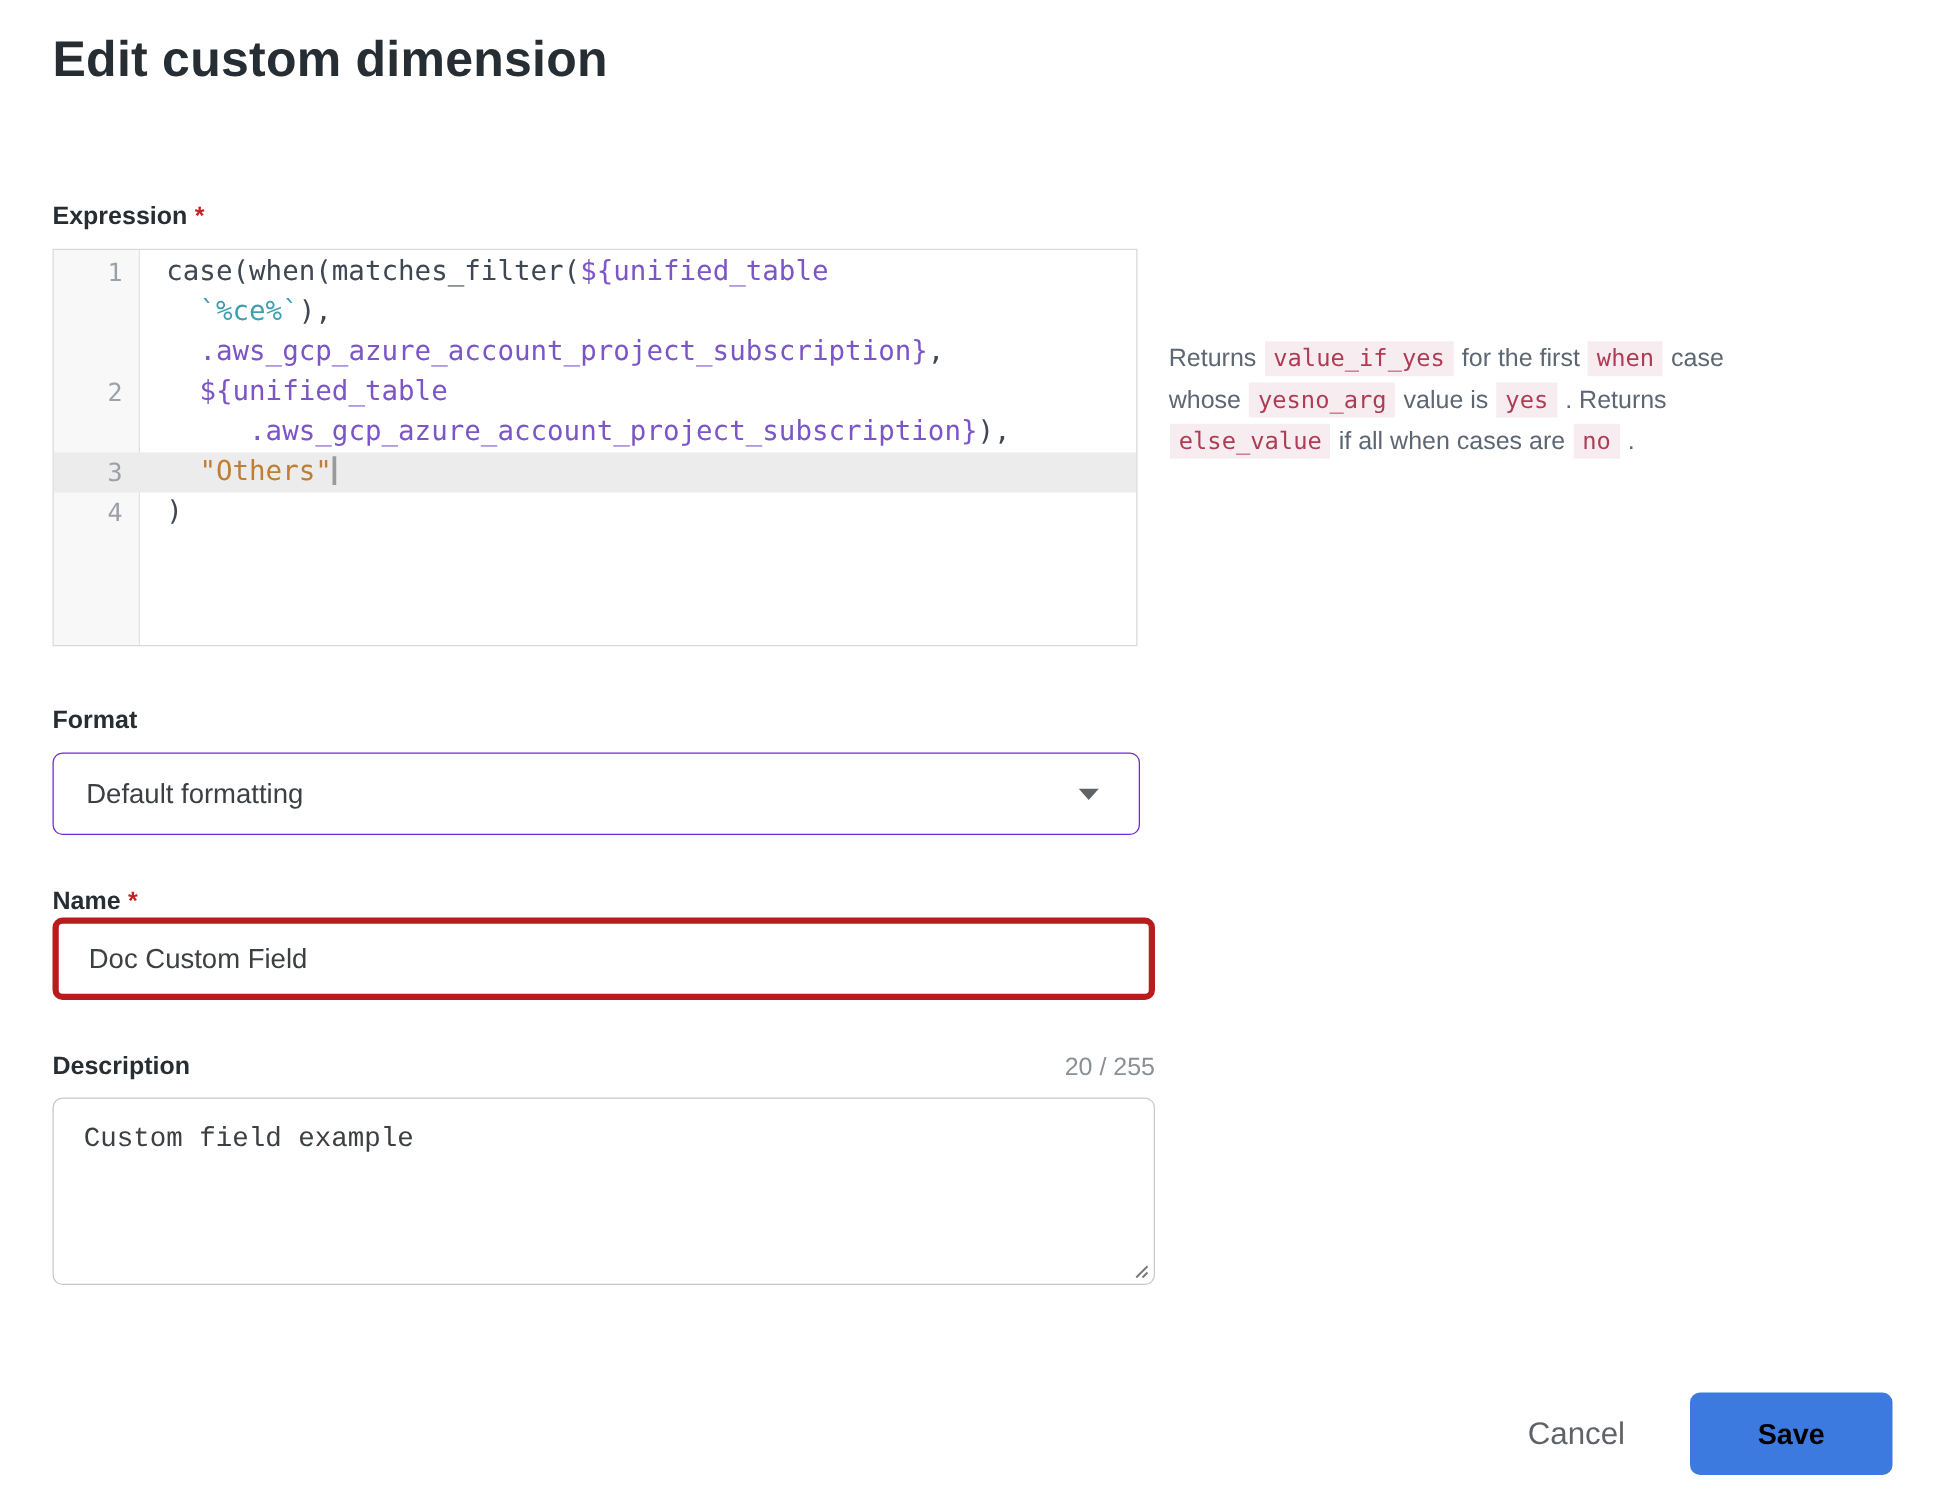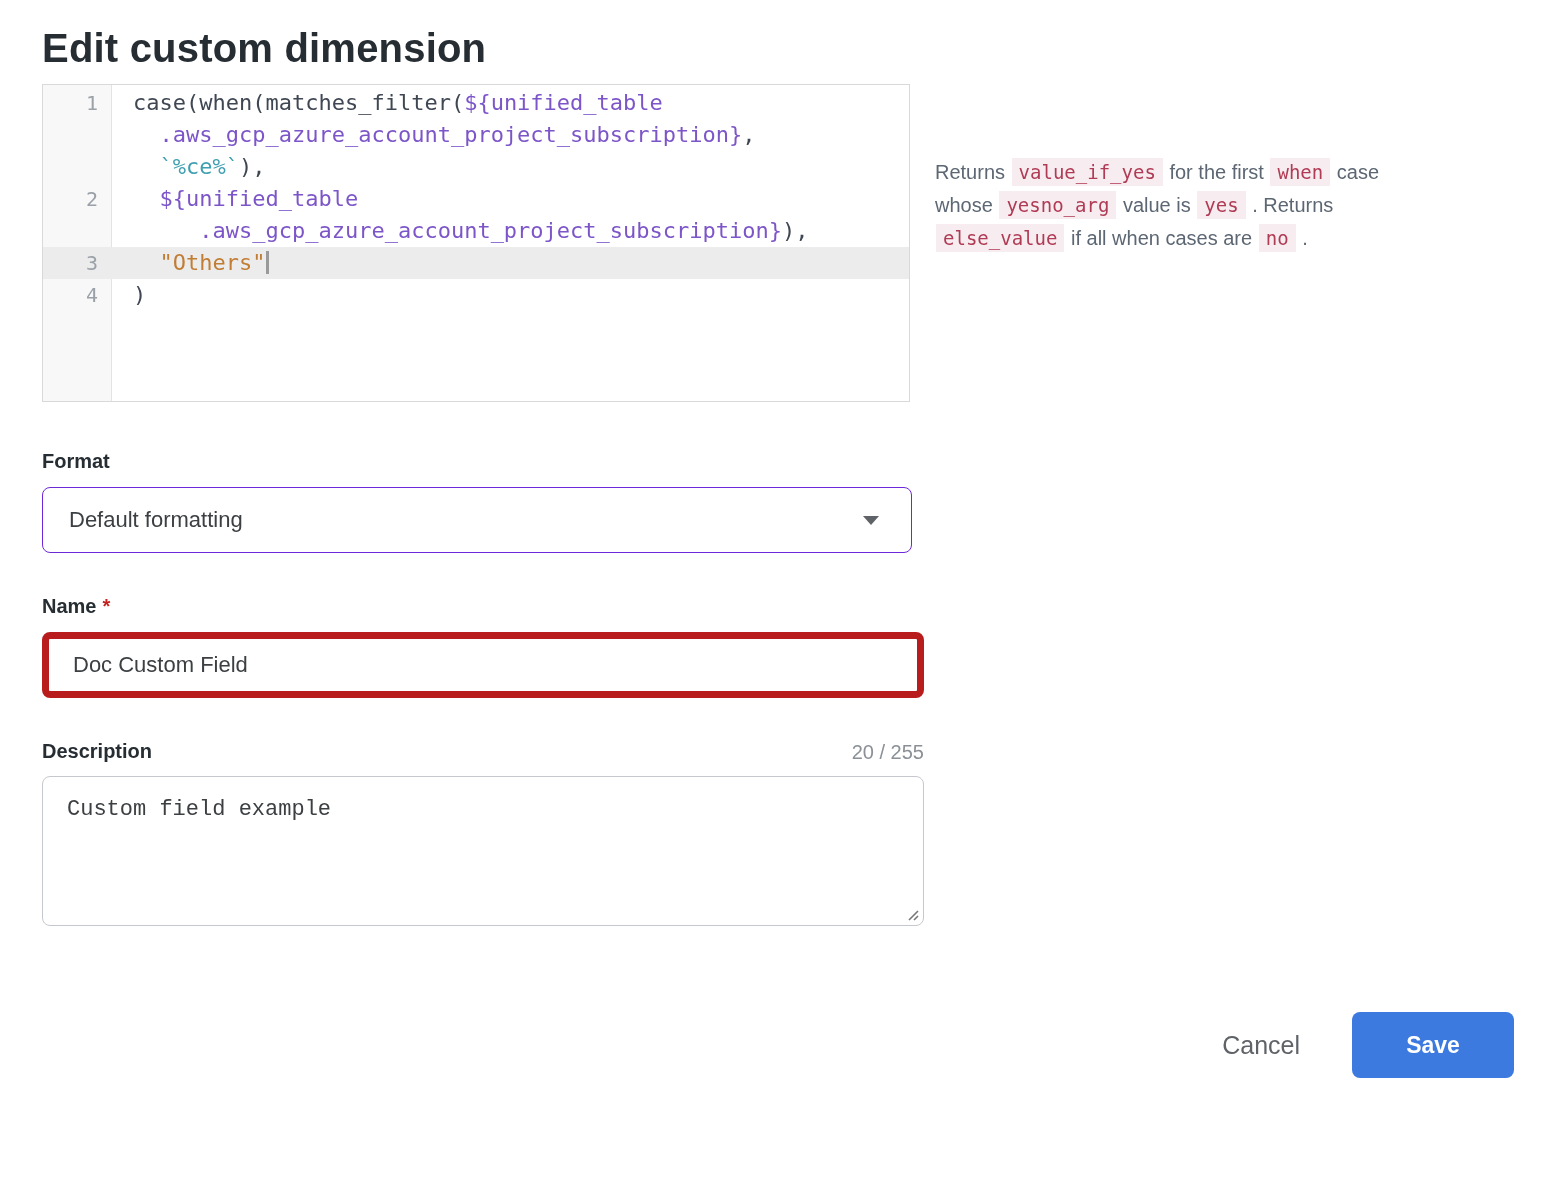--- a/index.html
+++ b/index.html
@@ -61,68 +61,71 @@
     padding: 0 32px 0 26px; cursor: pointer; background: #fff;
   }
   .select-value { font-size: 22px; color: #3c4043; }
   .caret-down {
     width: 0; height: 0; border-left: 8px solid transparent; border-right: 8px solid transparent;
     border-top: 9px solid #5f6368;
   }
 
   .name-label { margin-top: 40px; }
   .text-input {
-    display: block; margin-top: 13px; width: 882px; height: 66px;
-    border: 7px solid #b91c1c; border-radius: 8px; padding: 0 24px;
+    display: block; width: 882px; height: 66px;
+    border: 5px solid #b91c1c; border-radius: 8px; padding: 0 24px;
     font-size: 22px; color: #3c4043; font-family: "Liberation Sans", sans-serif; outline: none; background: #fff;
   }
 
   .desc-head { margin-top: 40px; width: 882px; display: flex; justify-content: space-between; align-items: flex-end; }
   .counter { font-size: 20px; color: #8a9096; font-weight: 400; }
 
   .textarea-wrap { position: relative; width: 882px; margin-top: 12px; }
   .desc-textarea {
     display: block; width: 882px; height: 150px; border: 1px solid #c5c9cd; border-radius: 8px;
     padding: 20px 24px; font-size: 22px; color: #3c4043;
     font-family: Liberation Mono, monospace; resize: none; outline: none; background: #fff;
   }
   .resize-handle { position: absolute; right: 4px; bottom: 4px; width: 16px; height: 16px; pointer-events: none; }
 
   .footer { width: 1472px; margin-top: 86px; display: flex; justify-content: flex-end; align-items: center; }
   .btn-cancel {
     background: none; border: none; cursor: pointer; font-family: inherit;
     font-size: 25px; font-weight: 500; color: #5f6368; padding: 10px 18px; margin-right: 34px;
   }
   .btn-save {
-    width: 162px; height: 66px; background: #3d7ae0; color: #ffffff; border: none; border-radius: 8px;
+    width: 162px; height: 66px; background: #3d7ae0; color: #000000; border: none; border-radius: 8px;
     font-family: inherit; font-size: 23px; font-weight: 700; cursor: pointer;
   }
 </style>
 </head>
 <body>
 
 <div class="page">
 
   <h1 class="title">Edit custom dimension</h1>
 
+  <div class="section-label expression-label">
+    <span>Expression</span><span class="req">*</span>
+  </div>
 
   <div class="expr-row">
     <div class="editor">
       <div>
           <div class="code-row">
             <span class="gutter-num">1</span>
             <span class="code-text"><span class="tok-plain">case(when(matches_filter(</span><span class="tok-field">${unified_table</span></span>
           </div>
           <div class="code-row">
             <span class="gutter-num"></span>
-            <span class="code-text"><span class="tok-plain">  </span><span class="tok-field">.aws_gcp_azure_account_project_subscription}</span><span class="tok-plain">,</span></span>
+            <span class="code-text"><span class="tok-plain">  </span><span class="tok-filter">`%ce%`</span><span class="tok-plain">),</span></span>
           </div>
           <div class="code-row">
             <span class="gutter-num"></span>
-            <span class="code-text"><span class="tok-plain">  </span><span class="tok-filter">`%ce%`</span><span class="tok-plain">),</span></span>
+            <span class="code-text"><span class="tok-plain">  </span><span class="tok-field">.aws_gcp_azure_account_project_subscription}</span><span class="tok-plain">,</span></span>
           </div>
           <div class="code-row">
             <span class="gutter-num">2</span>
             <span class="code-text"><span class="tok-plain">  </span><span class="tok-field">${unified_table</span></span>
           </div>
           <div class="code-row">
             <span class="gutter-num"></span>
             <span class="code-text"><span class="tok-plain">     </span><span class="tok-field">.aws_gcp_azure_account_project_subscription}</span><span class="tok-plain">),</span></span>
           </div>
           <div class="code-row active">

